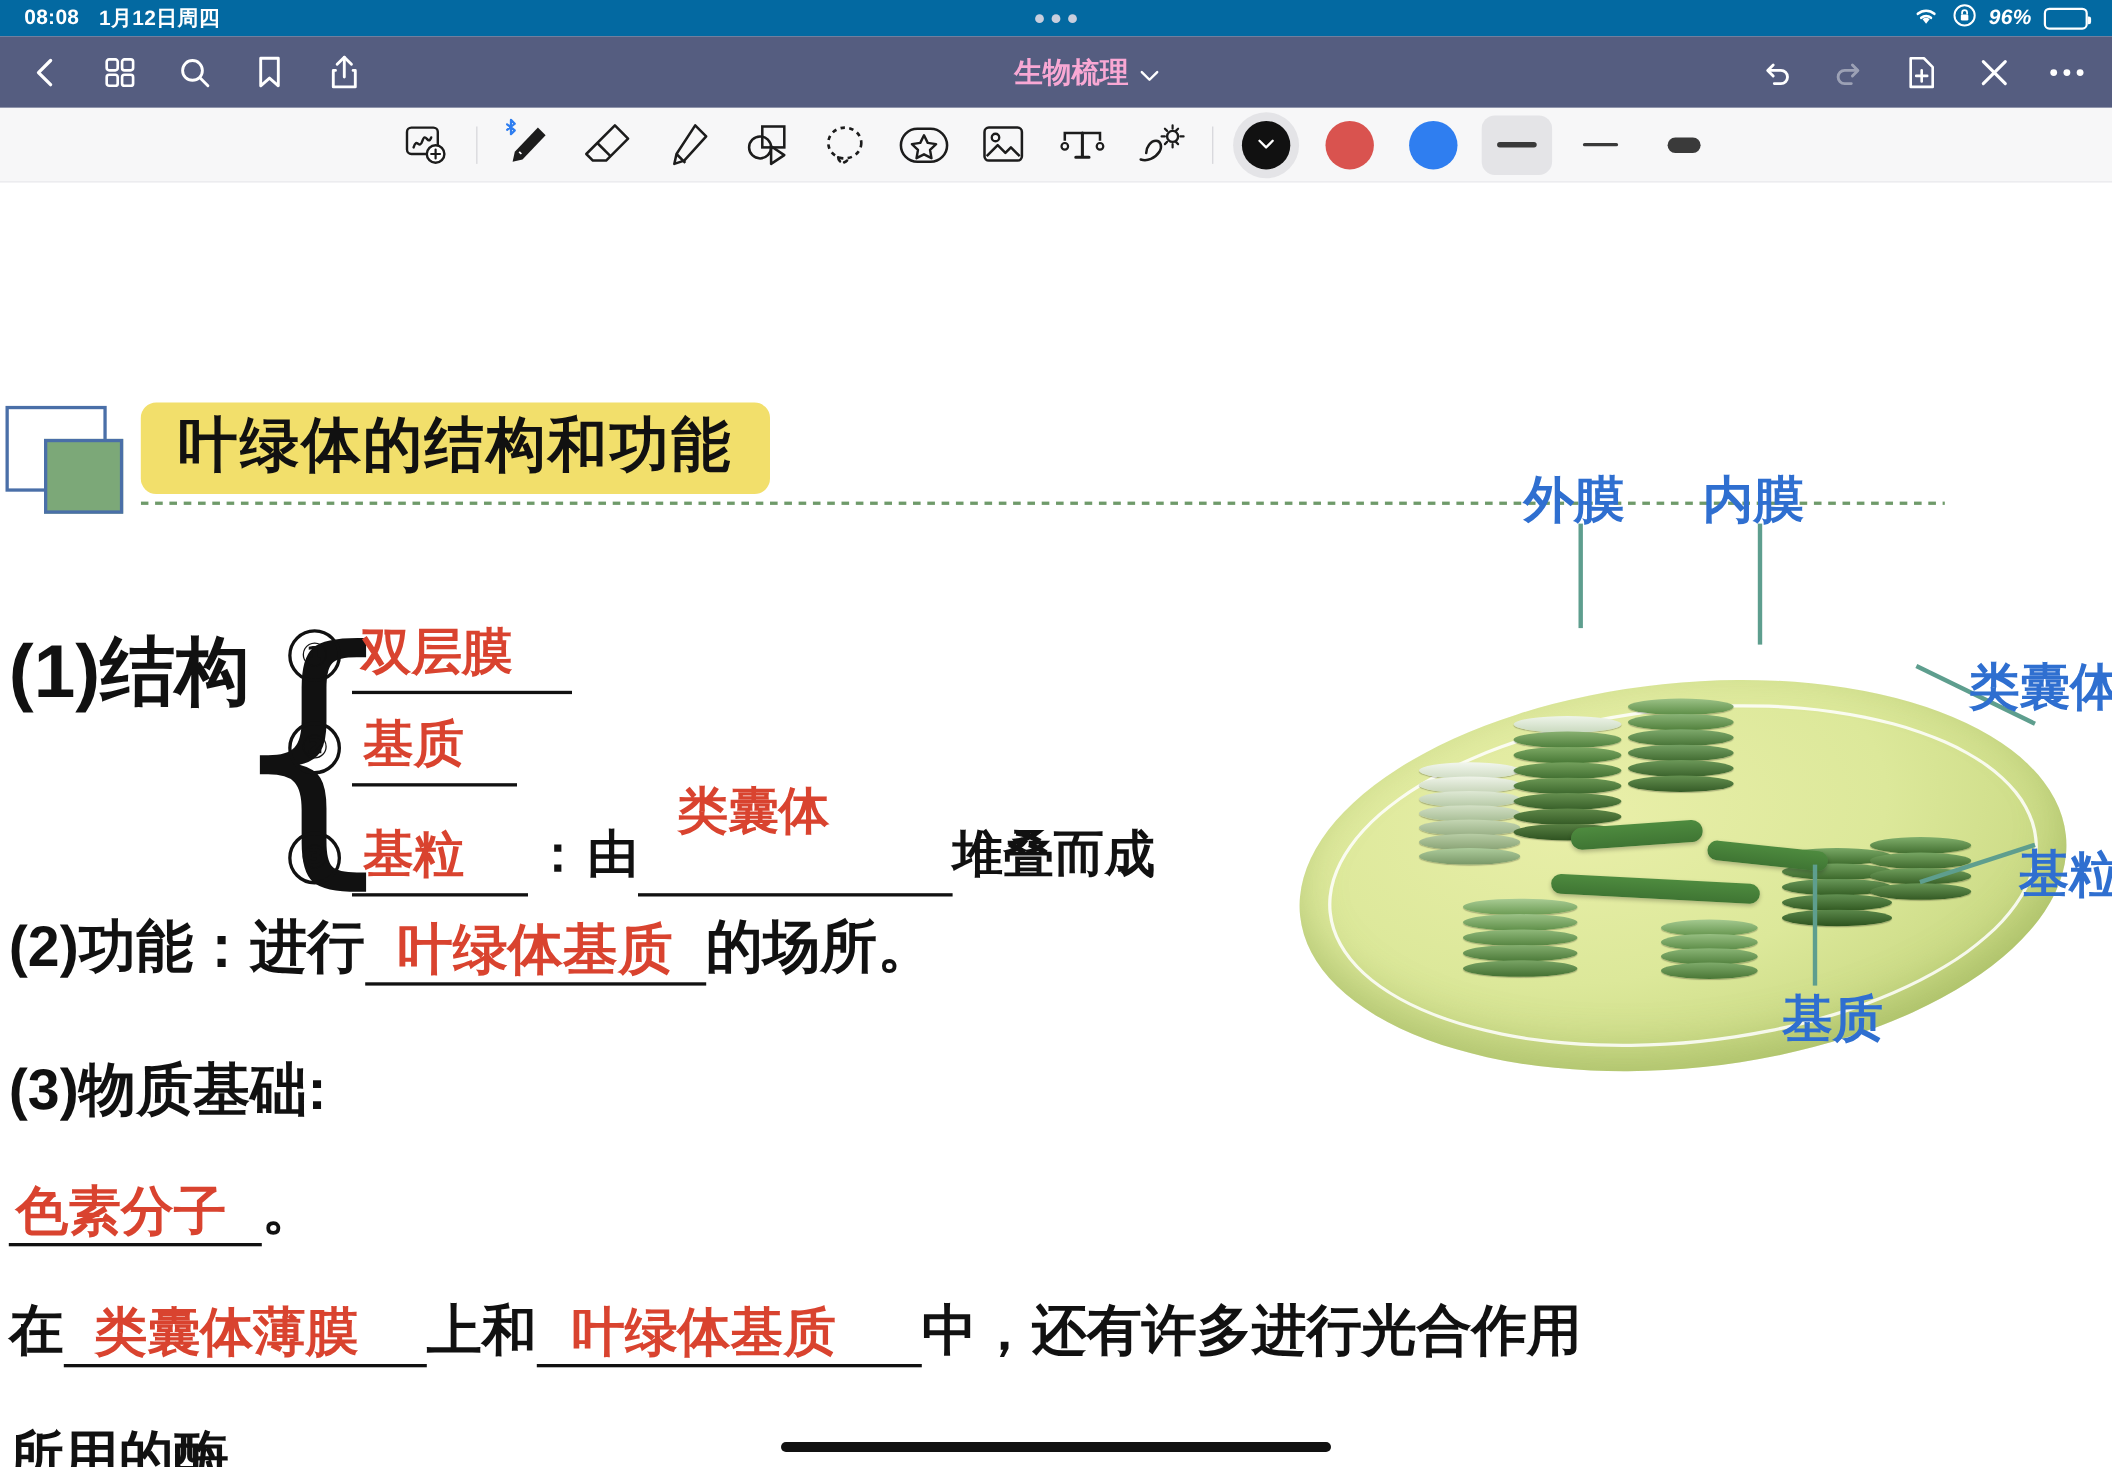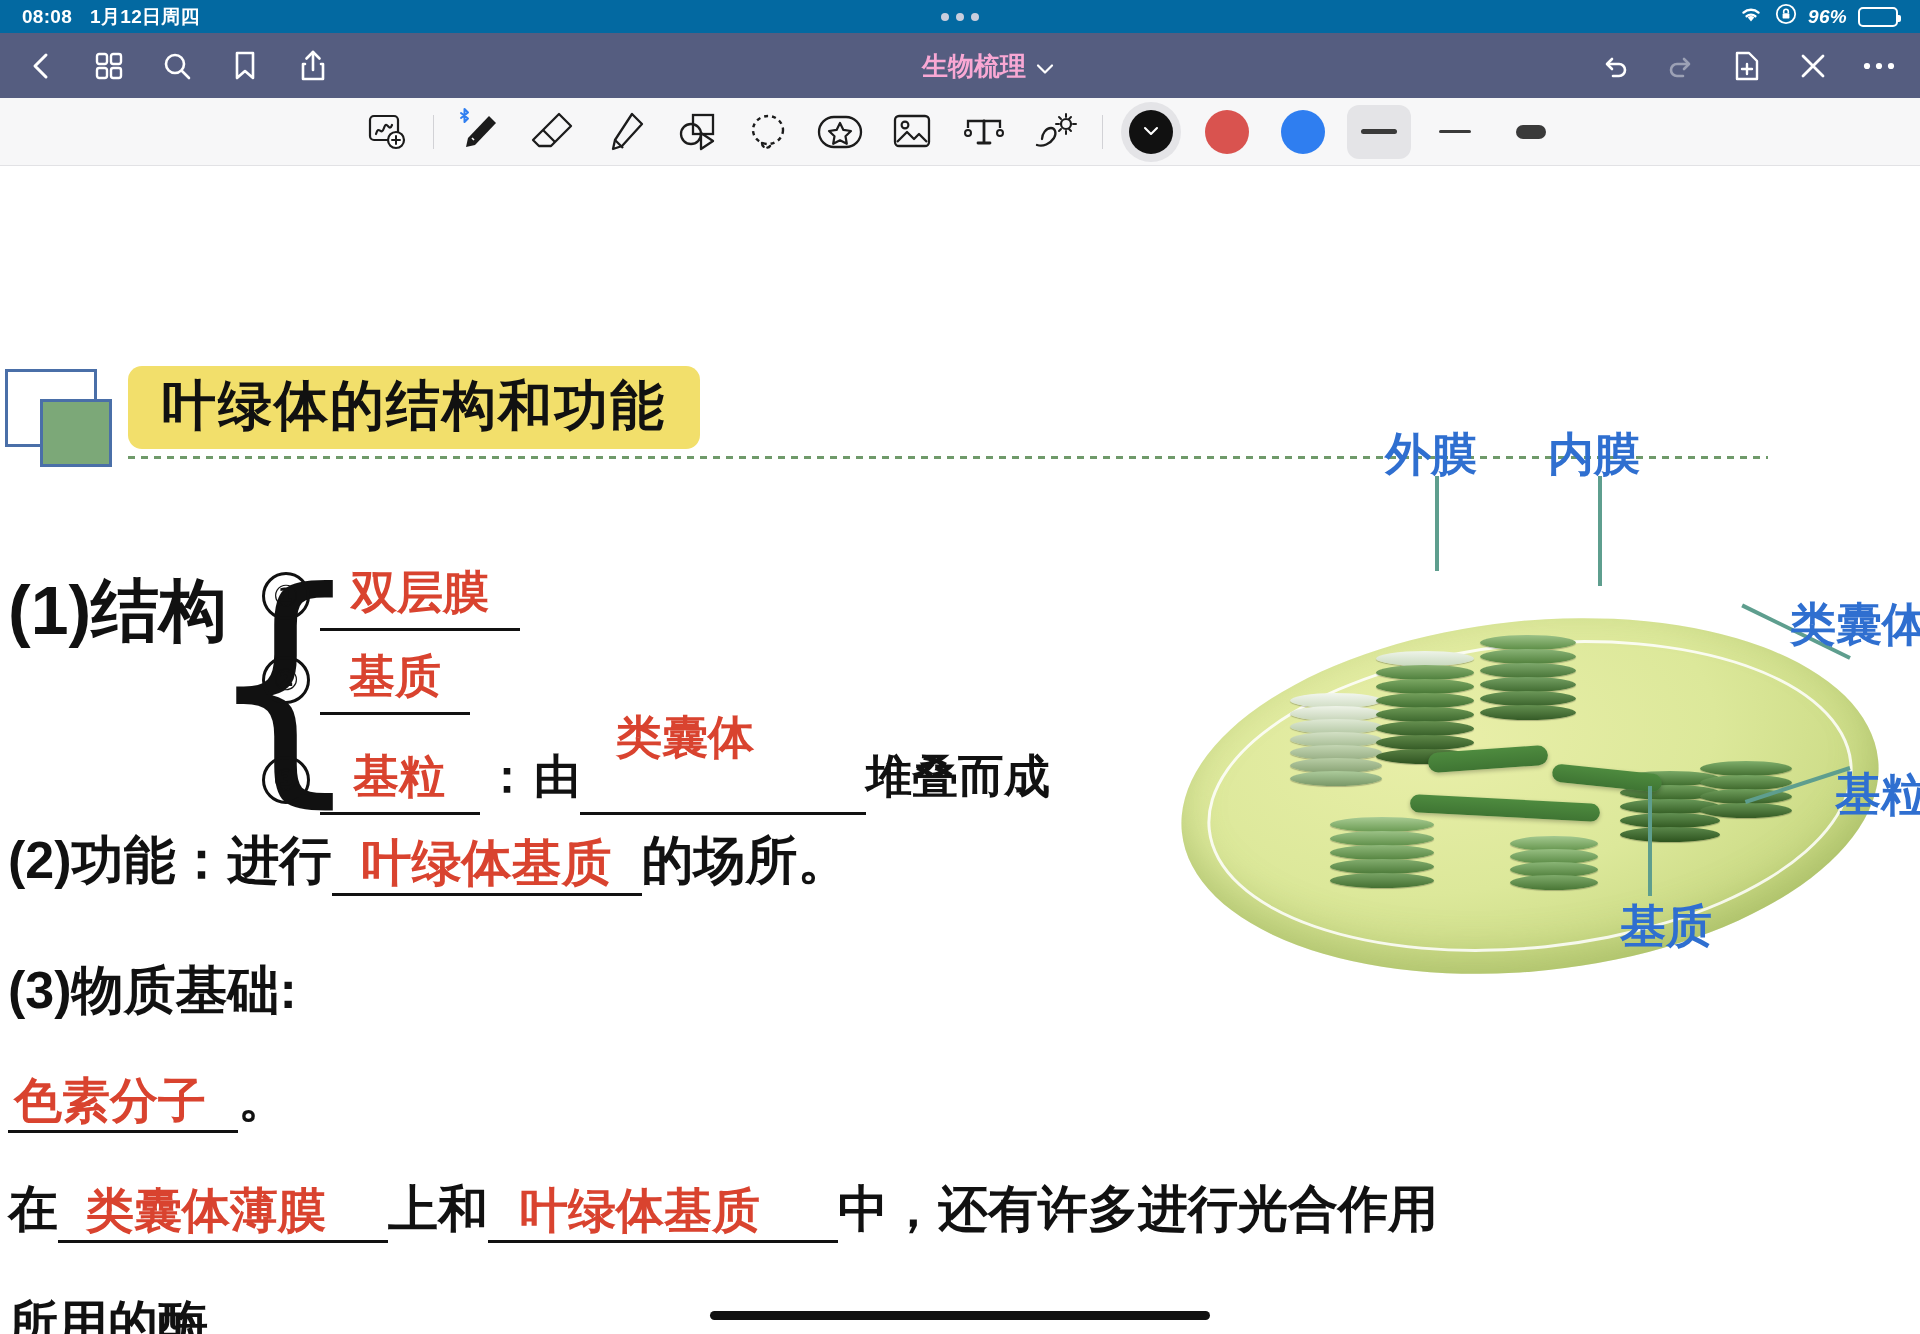--- a/index.html
+++ b/index.html
@@ -99,21 +99,21 @@
   .swatch-wrap.selected { background: #e4e4e7; }
   .width-slot {
     width: 64px; height: 54px; border-radius: 12px;
     display: flex; align-items: center; justify-content: center;
     margin: 0 6px; cursor: pointer;
   }
   .width-slot.selected { background: #e4e4e7; }
   .w-line { background: #3a3a3a; border-radius: 4px; }
 
   
-  .canvas { position: relative; width: 1920px; height: 1168px; background: #fff; overflow: hidden; text-align: center; }
+  .canvas { position: relative; width: 1920px; height: 1168px; background: #fff; overflow: hidden; }
 
   
   .deco-sq1 {
     position: absolute; left: 5px; top: 203px;
     width: 92px; height: 78px; border: 3px solid #4a6fa8; background: #fff;
   }
   .deco-sq2 {
     position: absolute; left: 40px; top: 233px;
     width: 72px; height: 68px; border: 3px solid #4a6fa8; background: #7ca878;
   }

